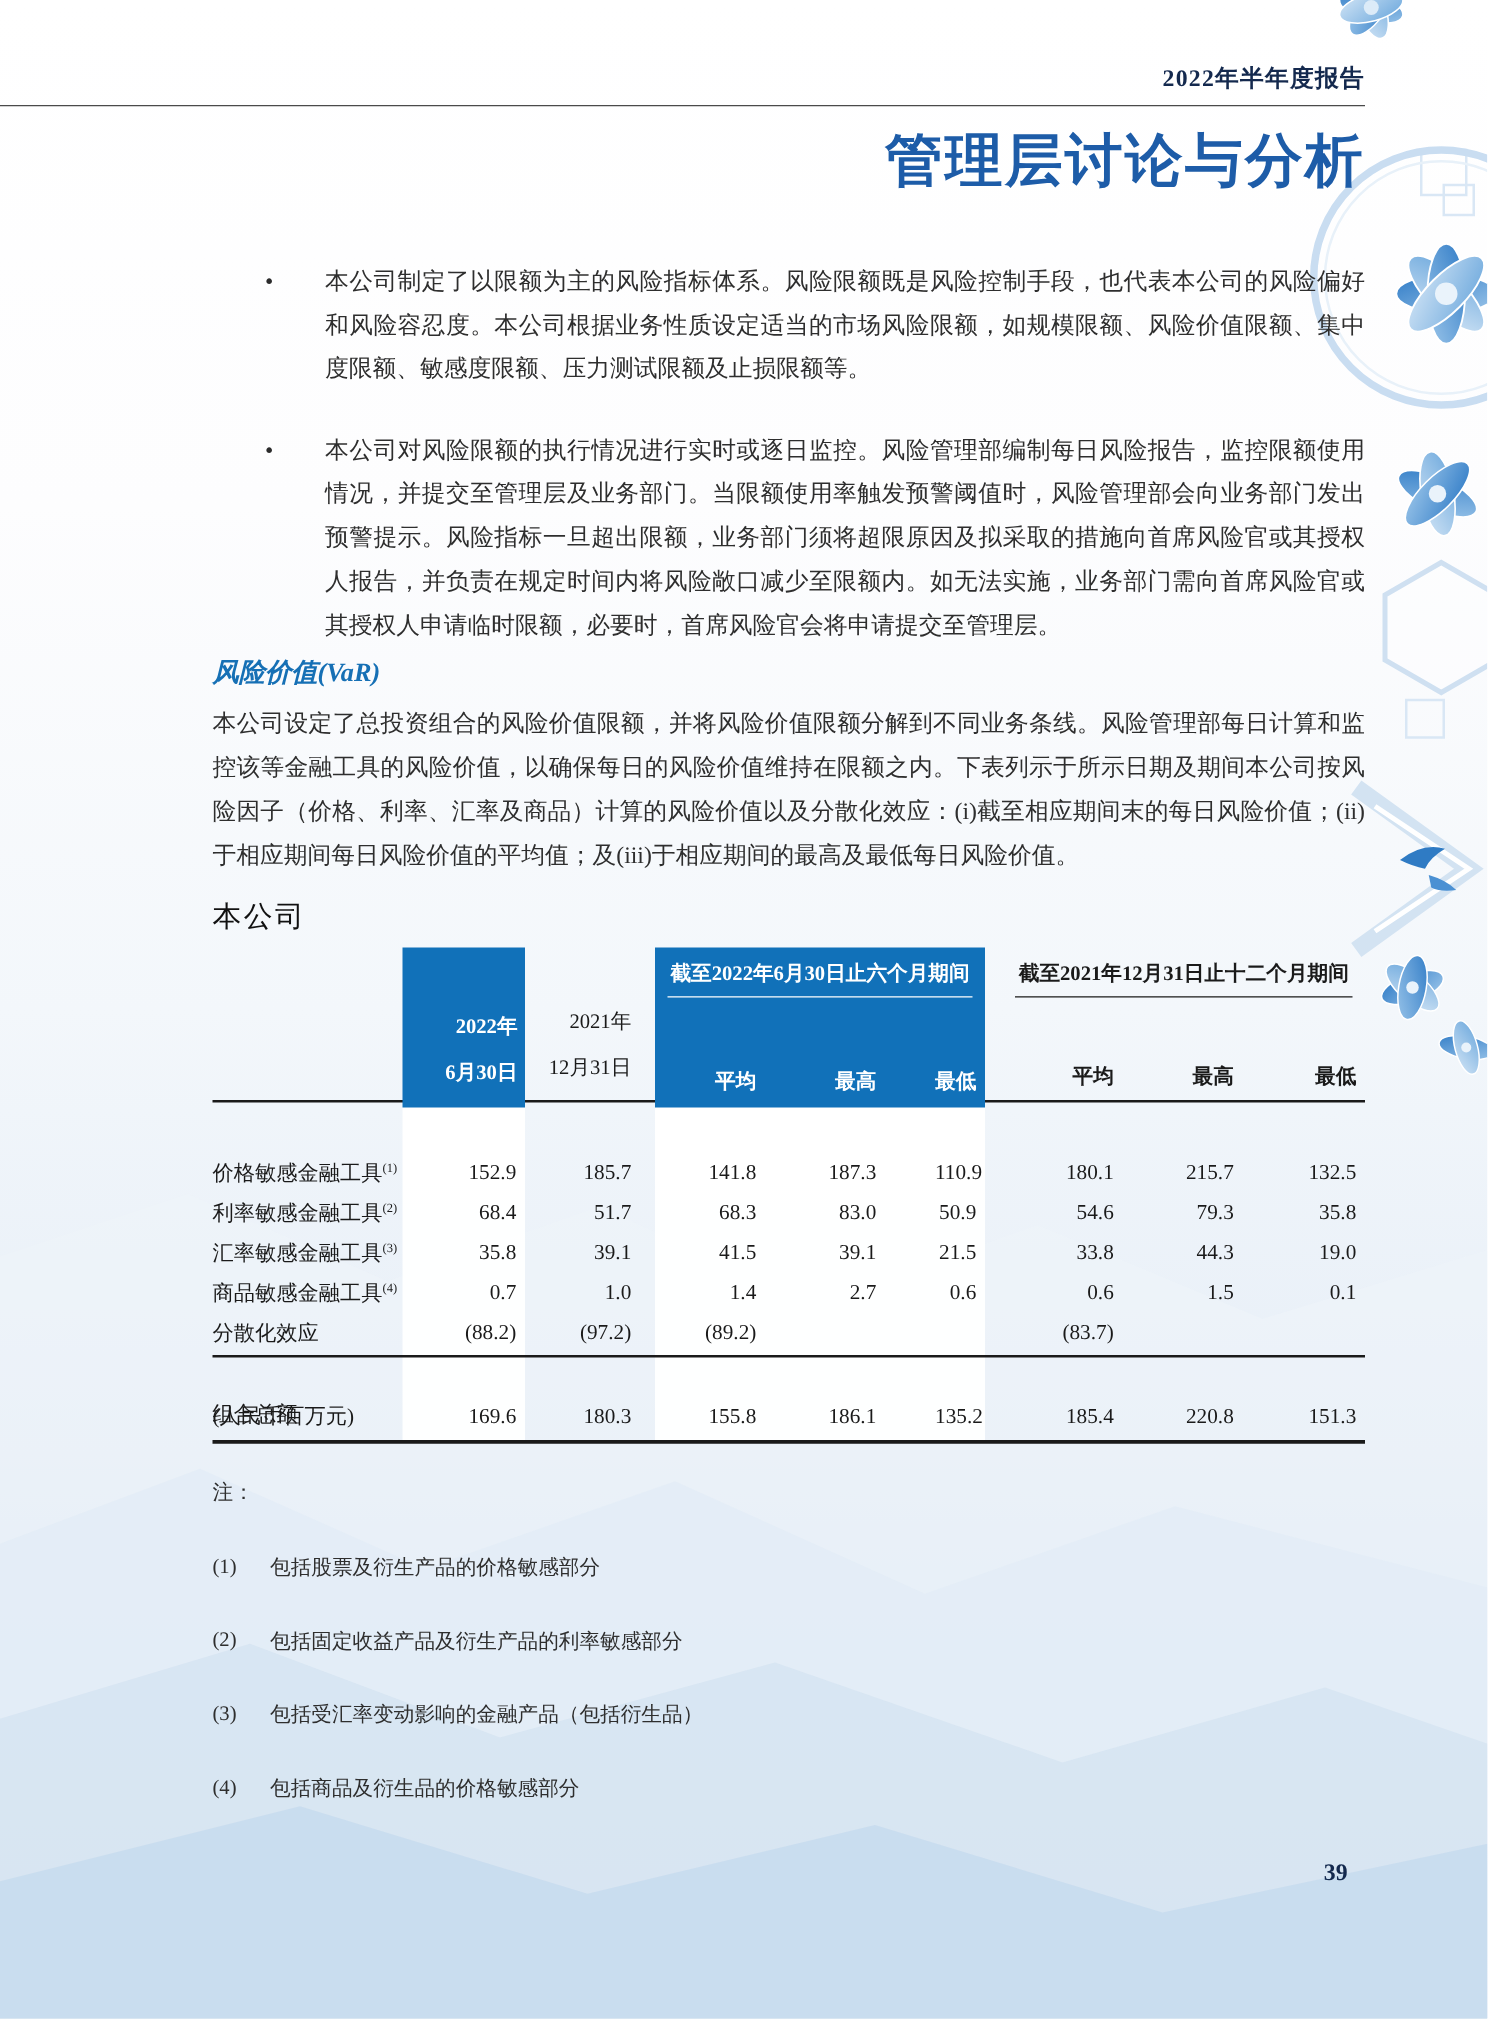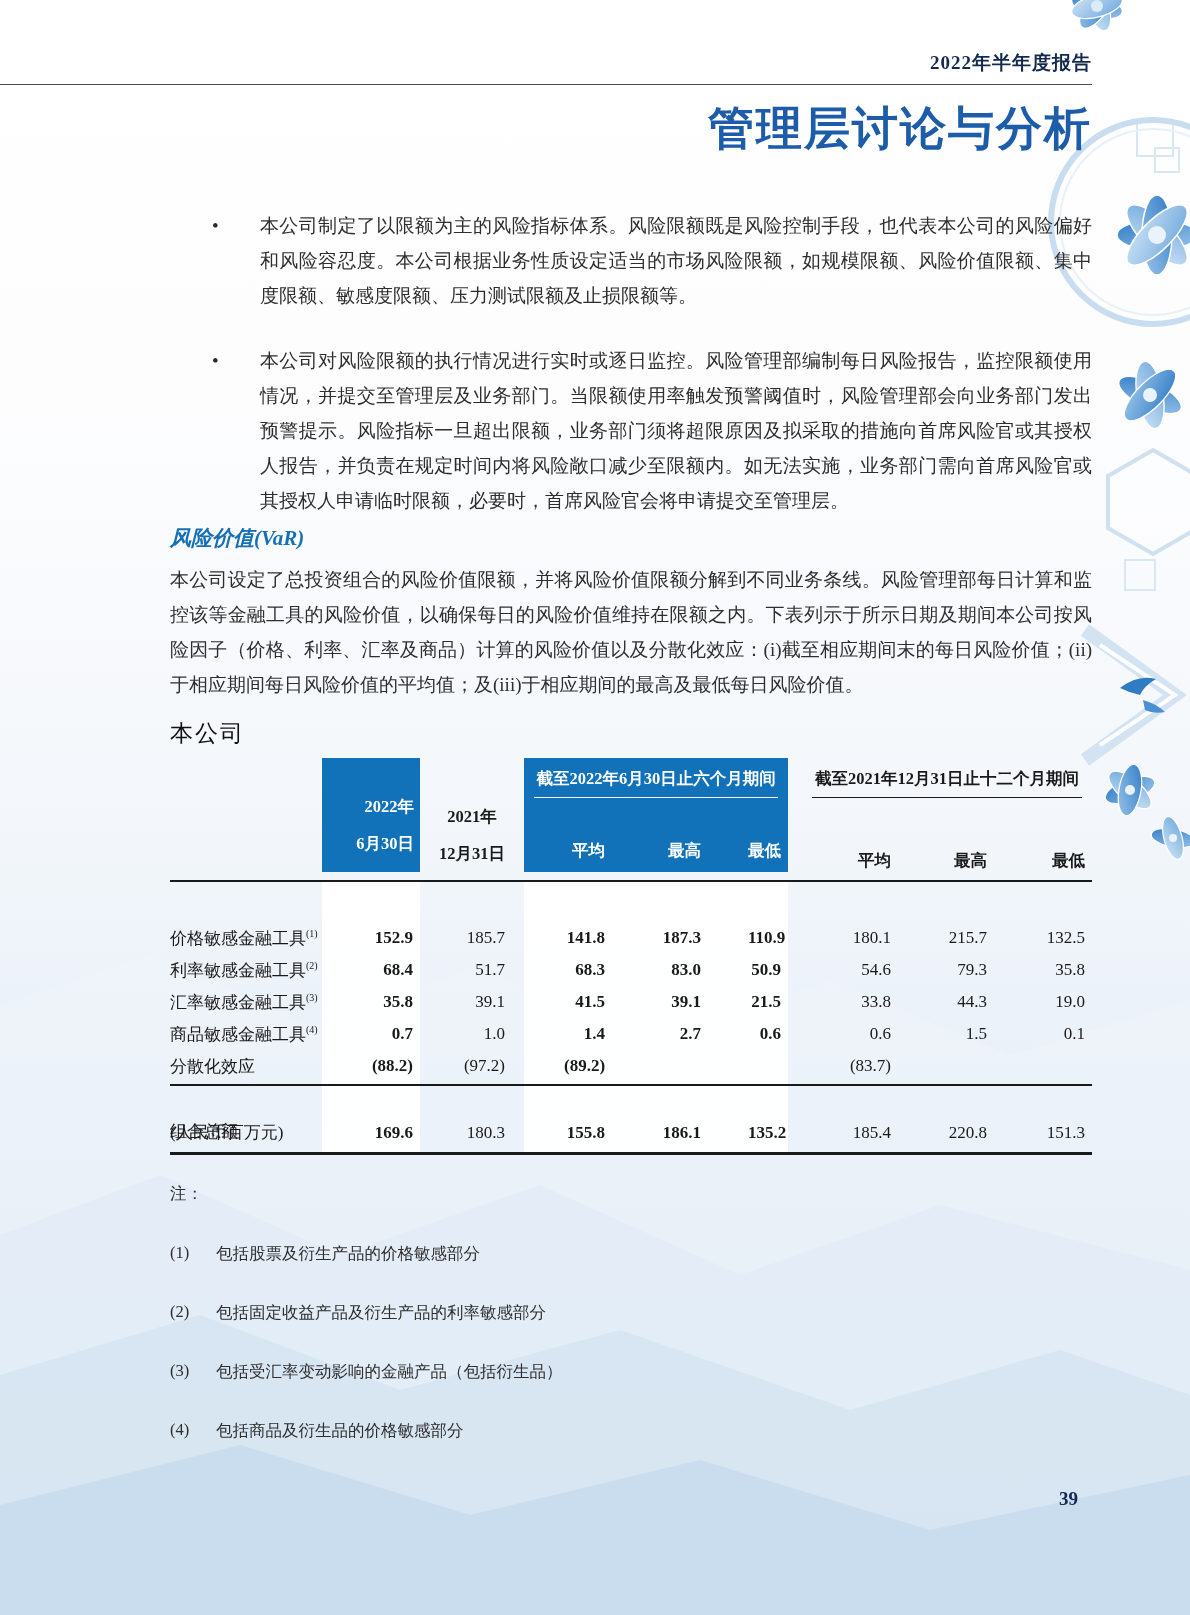--- a/index.html
+++ b/index.html
@@ -22,40 +22,40 @@
   
   .var-head{top:524px;left:170px;font-size:21px;font-weight:bold;font-style:italic;color:#1670b5;}
   .var-para{top:562px;left:170px;width:922px;font-size:19px;line-height:35px;text-align:justify;color:#2e2e2e;}
   .co-head{top:718px;left:170px;font-size:23px;font-weight:normal;color:#111;letter-spacing:2px;}
   
   .tbl{top:758px;left:170px;width:922px;height:398px;font-size:17px;color:#1a1a1a;}
   .tbl .band{position:absolute;top:124px;bottom:2px;background:rgba(255,255,255,0.95);z-index:0;}
   .band1{left:152px;width:98px;}
   .band2{left:354px;width:264px;}
   .hline{position:absolute;top:122px;left:0;width:100%;height:2px;background:#1a1a1a;z-index:1;}
-  .bluebox{position:absolute;top:0;height:114px;background:#1171b9;z-index:2;color:#fff;}
+  .bluebox{position:absolute;top:0;height:128px;background:#1171b9;z-index:2;color:#fff;}
   .box1{left:152px;width:98px;}
   .box2{left:354px;width:264px;}
   .box1 .dates{position:absolute;right:6px;bottom:10px;text-align:right;font-weight:bold;font-size:16.5px;line-height:37px;}
   .g2{position:absolute;left:632px;top:0;width:290px;height:124px;z-index:2;color:#1a1a1a;}
   .gtitle{margin:10px 10px 0 10px;padding-bottom:7px;text-align:center;font-weight:bold;font-size:16.5px;}
   .box2 .gtitle{border-bottom:1px solid #ffffff;color:#fff;}
   .g2 .gtitle{border-bottom:1px solid #1a1a1a;}
   .gcols{position:absolute;bottom:10px;left:0;right:0;display:grid;font-weight:bold;font-size:16.5px;}
   .box2 .gcols{grid-template-columns:88px 96px 80px;}
   .g2 .gcols{grid-template-columns:96px 96px 98px;}
   .gcols div{text-align:right;padding-right:7px;}
   .col2021{position:absolute;left:250px;width:92px;top:0;height:124px;z-index:2;}
-  .col2021 .dates{position:absolute;right:7px;bottom:10px;text-align:center;font-weight:bold;font-size:16.5px;line-height:37px;color:#1a1a1a;}
+  .col2021 .dates{position:absolute;right:7px;bottom:10px;text-align:right;font-weight:normal;font-size:16.5px;line-height:37px;color:#1a1a1a;}
   .unitlbl{position:absolute;left:0;bottom:12px;font-size:17px;z-index:2;}
   .rows{position:absolute;top:124px;left:0;right:0;z-index:3;padding-top:40px;}
   .trow{display:grid;grid-template-columns:152px 98px 92px 12px 88px 96px 80px 14px 96px 96px 98px;height:32px;align-items:center;}
   .cell{white-space:nowrap;}
   .num{text-align:right;padding-right:7px;}
-  .b{font-weight:bold;padding-left:40px;}
+  .b{font-weight:normal;padding-left:40px;}
   .lbl sup{font-size:10px;}
   .rule1{position:absolute;top:326px;left:0;width:100%;height:2px;background:#1a1a1a;z-index:3;}
   .totwrap{position:absolute;top:328px;left:0;right:0;z-index:3;}
   .totrow{display:grid;grid-template-columns:152px 98px 92px 12px 88px 96px 80px 14px 96px 96px 98px;height:66px;align-items:end;padding-bottom:0;}
   .totrow .cell{padding-bottom:9px;}
   .rule2{position:absolute;top:394px;left:0;width:100%;height:3px;background:#1a1a1a;z-index:3;}
   
   .notes{top:1183px;left:170px;width:800px;font-size:16.5px;color:#2e2e2e;}
   .notes .ntitle{margin-bottom:38px;}
   .nitem{display:flex;margin-bottom:37px;}

